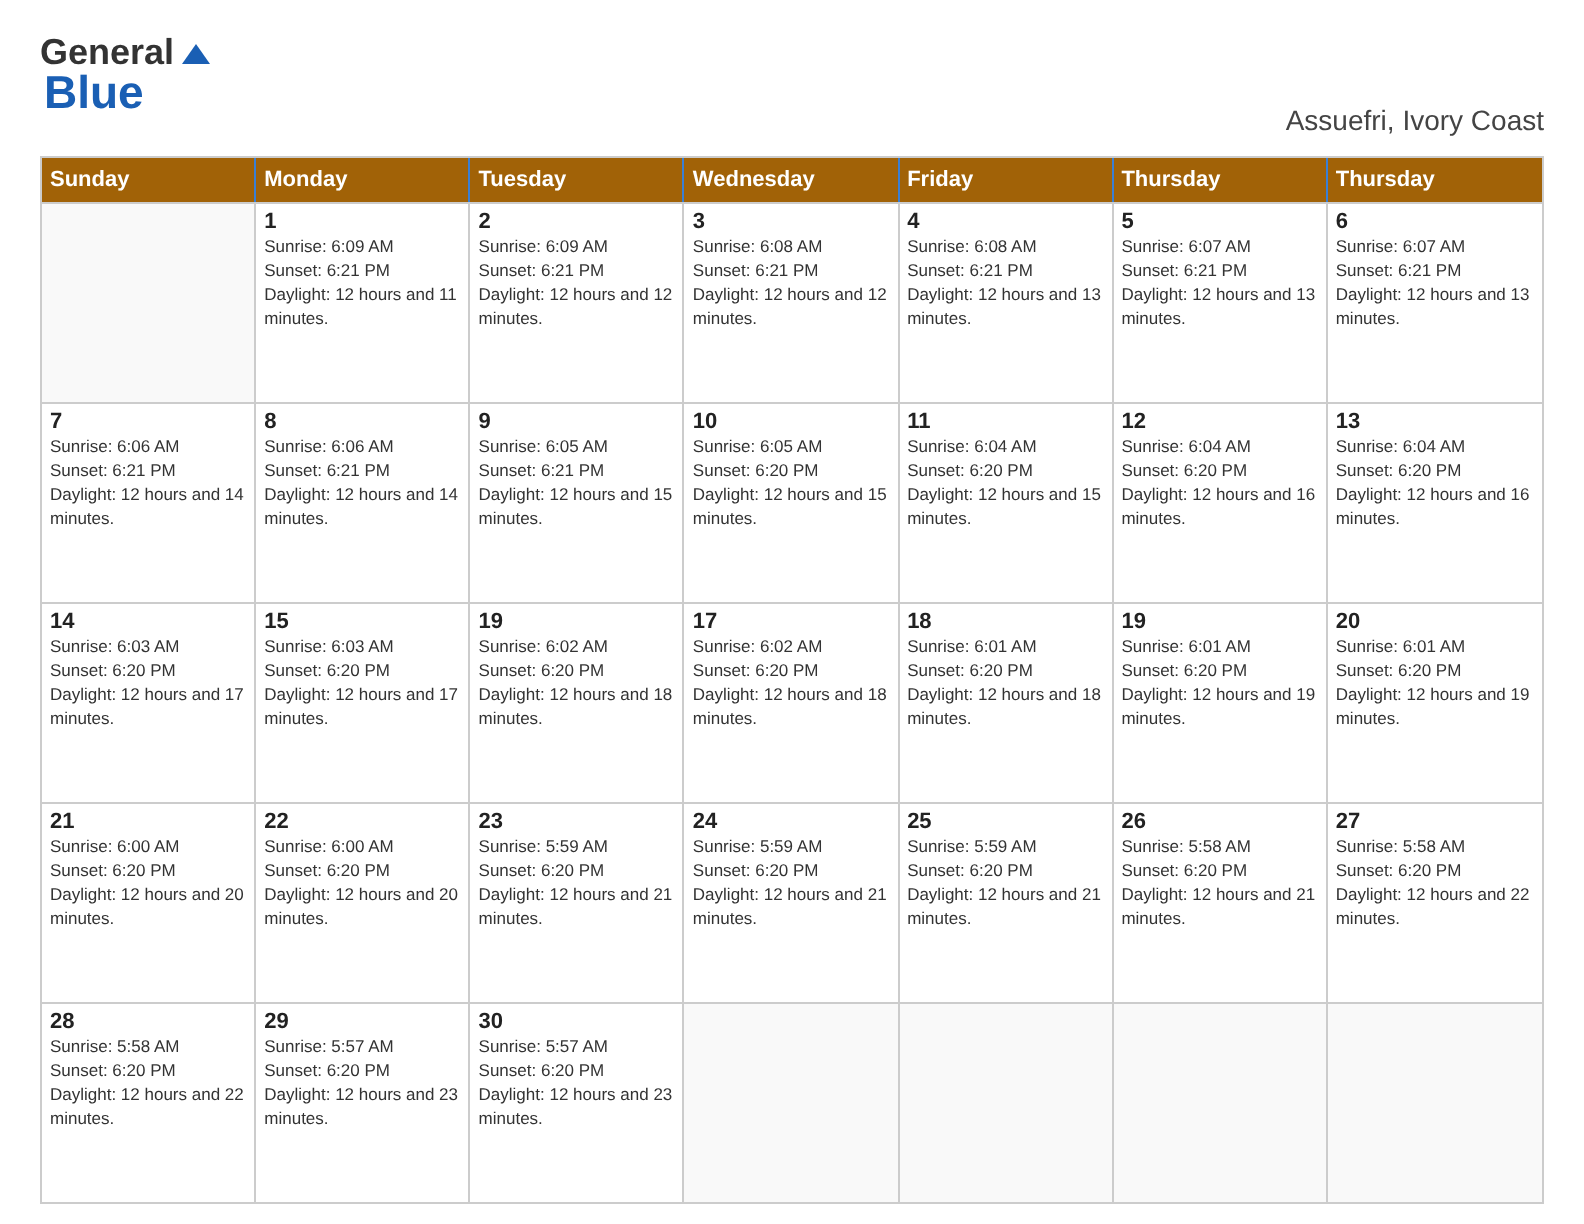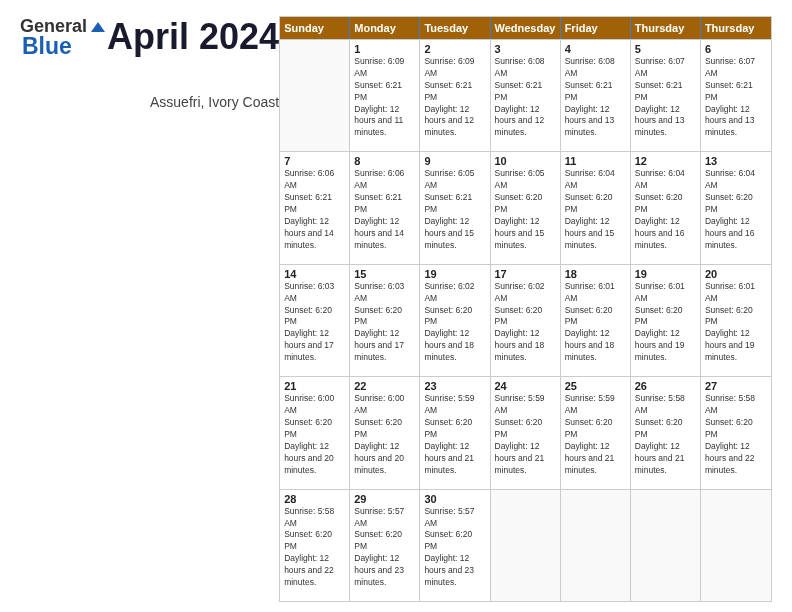--- a/index.html
+++ b/index.html
@@ -8,20 +8,21 @@
       background: #fff;
       width: 792px;
       height: 612px;
       overflow: hidden;
     }
     .page {
       width: 792px;
       height: 612px;
       padding: 16px 20px 10px 20px;
       display: flex;
+      flex-direction: column;
     }
     .header {
       display: flex;
       justify-content: space-between;
       align-items: flex-start;
       margin-bottom: 10px;
     }
     .logo {
       display: flex;
       align-items: center;
@@ -112,21 +113,20 @@
         <div style="display:flex;align-items:center;">
           <span class="logo-general" style="font-size:18px;font-weight:bold;color:#333;">General</span>
           <svg width="18" height="18" viewBox="0 0 18 18" style="margin-left:2px;">
             <polygon points="2,14 9,4 16,14" fill="#1a5fb4"></polygon>
           </svg>
         </div>
         <span class="logo-blue" style="font-size:23px;font-weight:bold;color:#1a5fb4;margin-top:-4px;margin-left:2px;">Blue</span>
       </div>
     </div>
     <div class="title-block">
-      <div class="month-title">April 2024</div>
       <div class="location">Assuefri, Ivory Coast</div>
     </div>
   </div>
 
   <div class="calendar">
     <div class="cal-header">
     <div class="cal-header-cell">Sunday</div>
         <div class="cal-header-cell">Monday</div>
         <div class="cal-header-cell">Tuesday</div>
         <div class="cal-header-cell">Wednesday</div>

